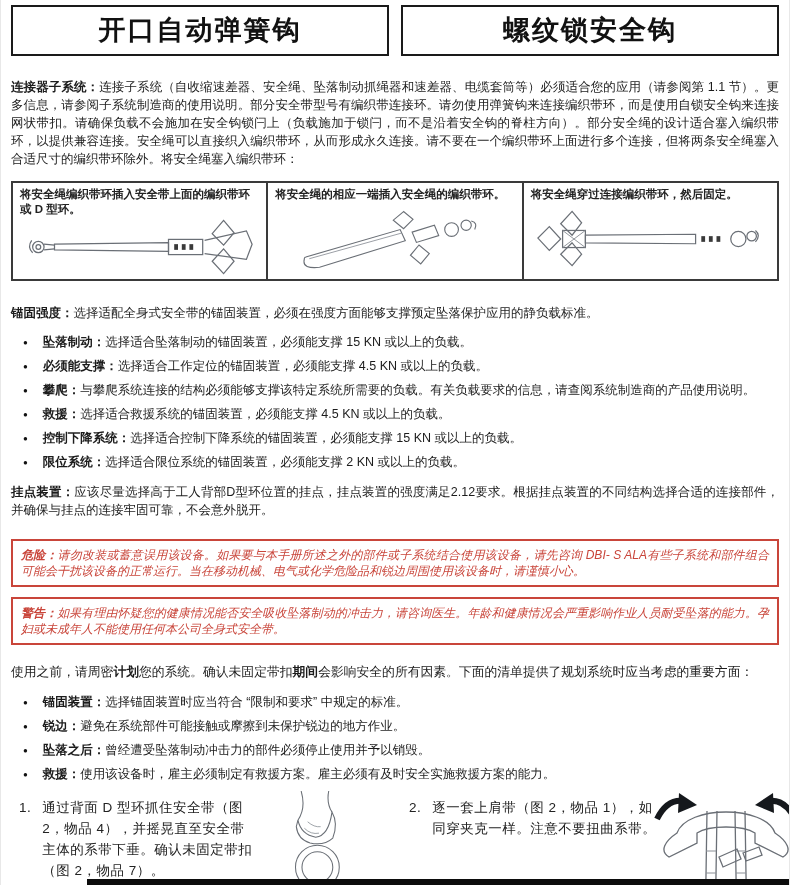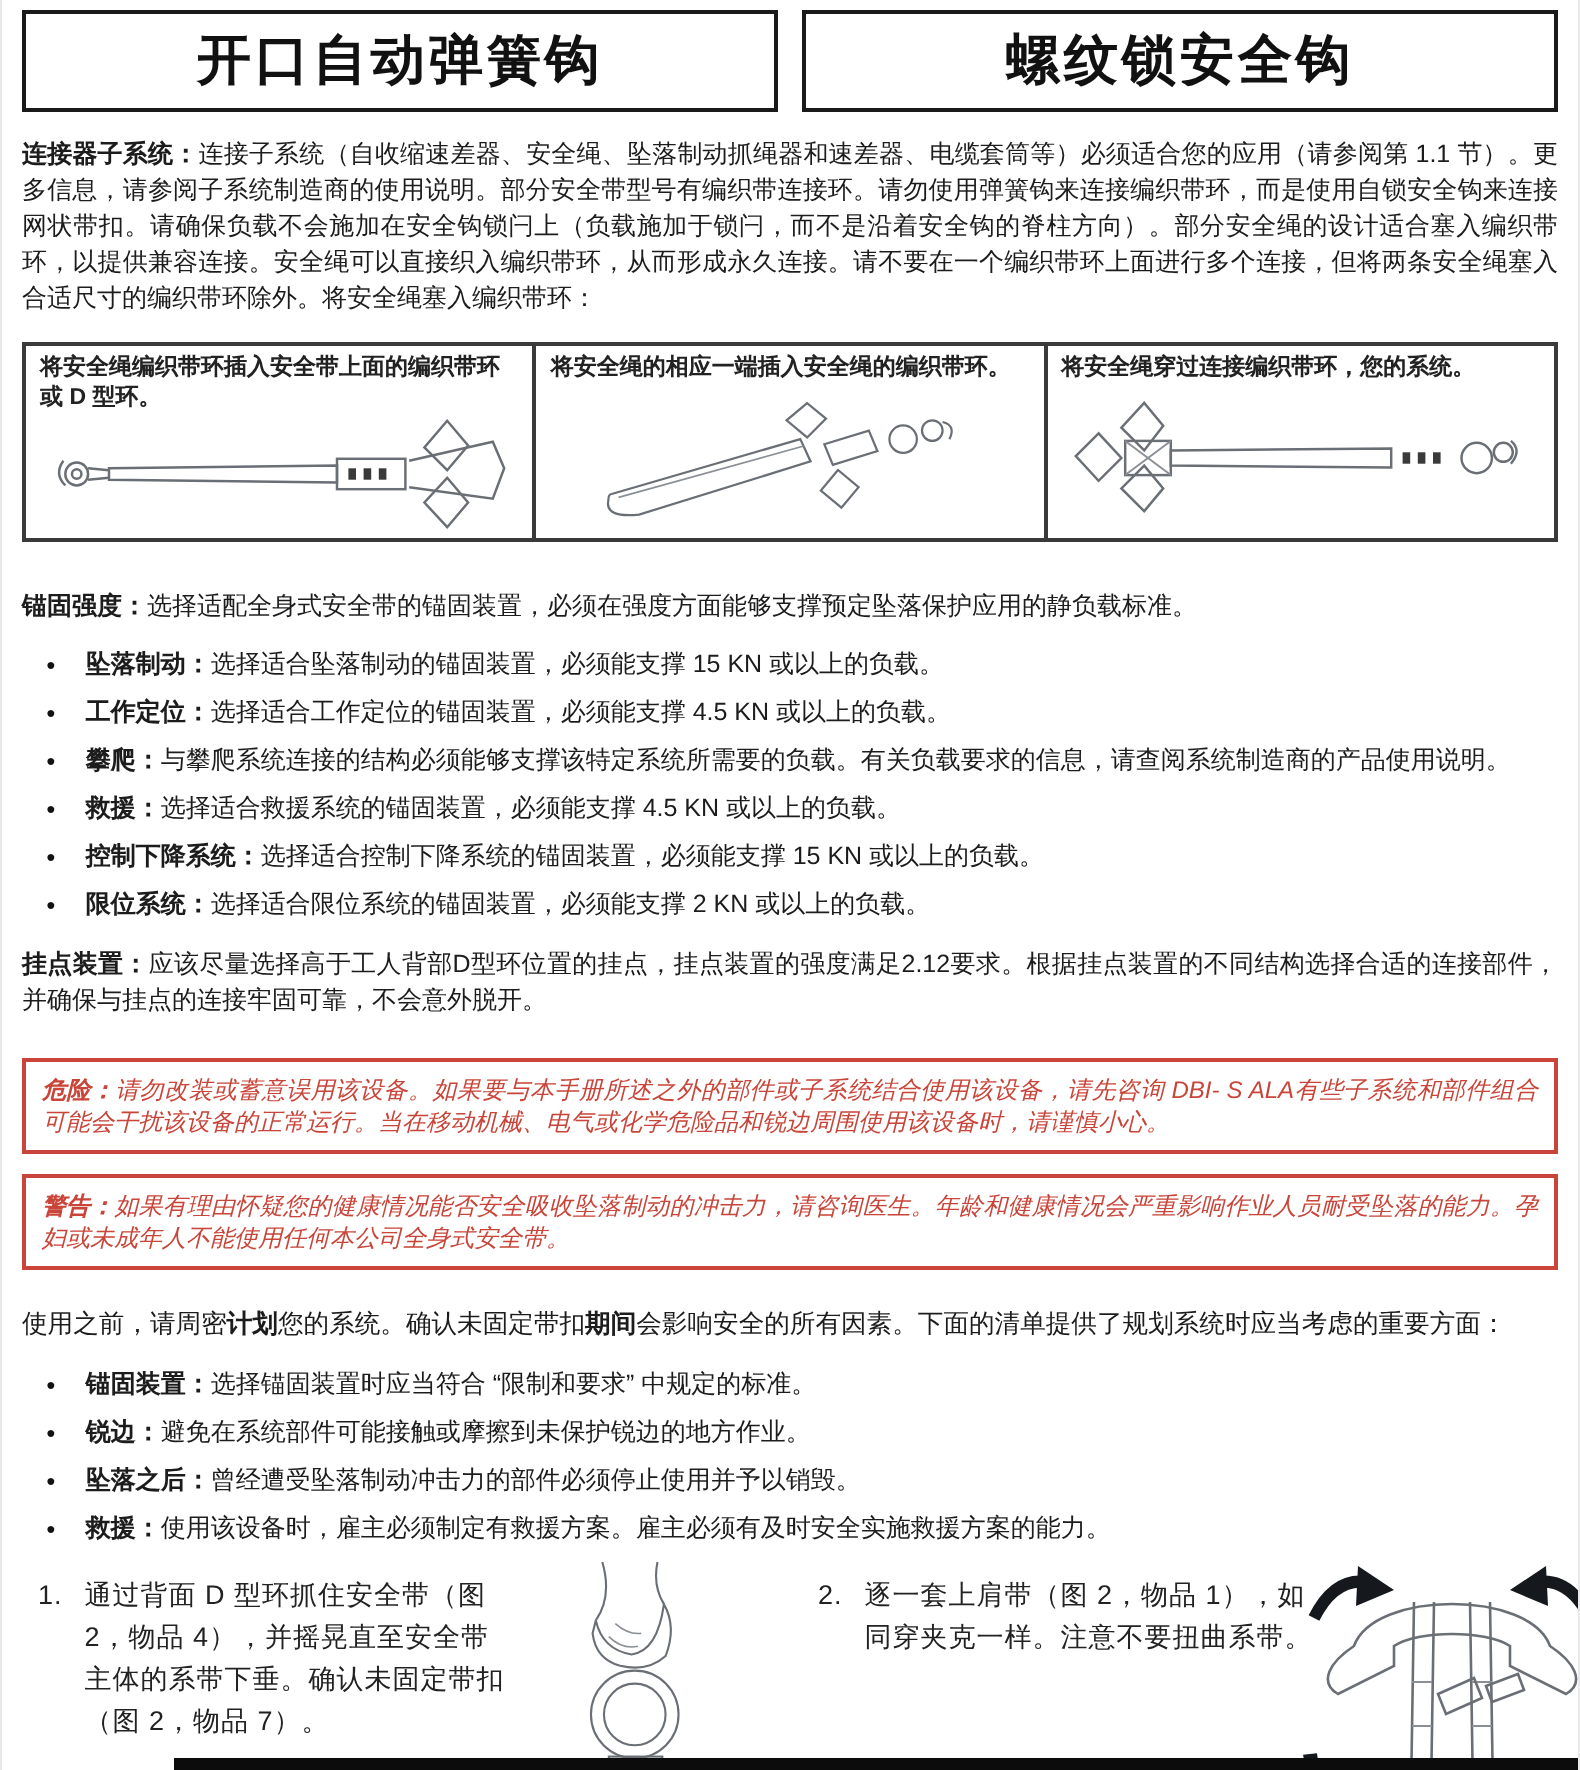--- a/index.html
+++ b/index.html
@@ -6,21 +6,21 @@
   .page{
     width:788px;height:885px;background:#ffffff;position:relative;overflow:hidden;
     font-family:"Liberation Sans","DejaVu Sans",sans-serif;color:#1c1c1c;margin:0 auto;
   }
   .inner{padding:5px 10px 0 10px;}
   
   .hdr-row{display:flex;gap:12px;}
   .hdr-box{flex:1;border:2px solid #1a1a1a;text-align:center;font-size:27px;font-weight:bold;
     padding:5px 0 6px 0;letter-spacing:2px;color:#111;}
   
-  .para{font-size:12.5px;line-height:18px;text-align:justify;margin-top:12px;}
+  .para{font-size:12.5px;line-height:18px;text-align:justify;margin-top:22px;}
   .lead{font-weight:bold;}
   
   .itable{display:flex;border:2px solid #3a3a3a;margin-top:9px;height:100px;box-sizing:border-box;background:#fff;}
   .itable .cell{flex:1;border-right:2px solid #3a3a3a;padding:4px 7px 2px 7px;display:flex;flex-direction:column;}
   .itable .cell:last-child{border-right:none;}
   .cell-text{font-size:11.5px;line-height:15px;font-weight:bold;color:#222;}
   .cell-art{flex:1;display:flex;align-items:center;justify-content:center;}
   
   .blist{margin-top:2px;}
   .bitem{display:flex;align-items:flex-start;gap:15px;padding-left:12px;margin:7px 0;
@@ -98,21 +98,21 @@
             <path class="art-line" d="M130 3 L118 13 L130 23 L141 12 Z"></path>
             <path class="art-line" d="M148 42 L138 54 L150 64 L160 52 Z"></path>
             <path class="art-line" d="M140 27 L166 19 L171 31 L145 39 Z"></path>
             <circle class="art-line" cx="186" cy="24" r="8"></circle>
             <circle class="art-line" cx="203" cy="19" r="6"></circle>
             <path class="art-line" d="M209 14 q8 2 4 10"></path>
           </svg>
         </div>
       </div>
       <div class="cell">
-        <div class="cell-text">将安全绳穿过连接编织带环，您的系统。</div>
+        <div class="cell-text">将安全绳穿过连接编织带环，然后固定。</div>
         <div class="cell-art">
           <svg width="228" height="60" viewBox="0 0 240 62">
             <path class="art-line" d="M38 2 L26 15 L38 27 L48 14 Z"></path>
             <path class="art-line" d="M38 35 L26 47 L38 59 L48 47 Z"></path>
             <path class="art-line" d="M14 18 L2 30 L14 43 L26 31 Z"></path>
             <rect class="art-line" x="28" y="22" width="24" height="18"></rect>
             <path class="art-line-thin" d="M28 22 L52 40 M52 22 L28 40"></path>
             <path class="art-line" d="M52 27 L168 26 L168 36 L52 35 Z"></path>
             <rect class="art-fill" x="174" y="28" width="4" height="6"></rect>
             <rect class="art-fill" x="182" y="28" width="4" height="6"></rect>
@@ -127,21 +127,21 @@
 
     <p class="para" style="margin-top:23px;"><span class="lead">锚固强度：</span><span>选择适配全身式安全带的锚固装置，必须在强度方面能够支撑预定坠落保护应用的静负载标准。</span></p>
 
     <div class="blist">
       <div class="bitem">
         <span class="bdot">●</span>
         <span><span class="lead">坠落制动：</span><span>选择适合坠落制动的锚固装置，必须能支撑 15 KN 或以上的负载。</span></span>
       </div>
       <div class="bitem">
         <span class="bdot">●</span>
-        <span><span class="lead">工作定位：</span><span>选择适合工作定位的锚固装置，必须能支撑 4.5 KN 或以上的负载。</span></span>
+        <span><span class="lead">必须能支撑：</span><span>选择适合工作定位的锚固装置，必须能支撑 4.5 KN 或以上的负载。</span></span>
       </div>
       <div class="bitem">
         <span class="bdot">●</span>
         <span><span class="lead">攀爬：</span><span>与攀爬系统连接的结构必须能够支撑该特定系统所需要的负载。有关负载要求的信息，请查阅系统制造商的产品使用说明。</span></span>
       </div>
       <div class="bitem">
         <span class="bdot">●</span>
         <span><span class="lead">救援：</span><span>选择适合救援系统的锚固装置，必须能支撑 4.5 KN 或以上的负载。</span></span>
       </div>
       <div class="bitem">

